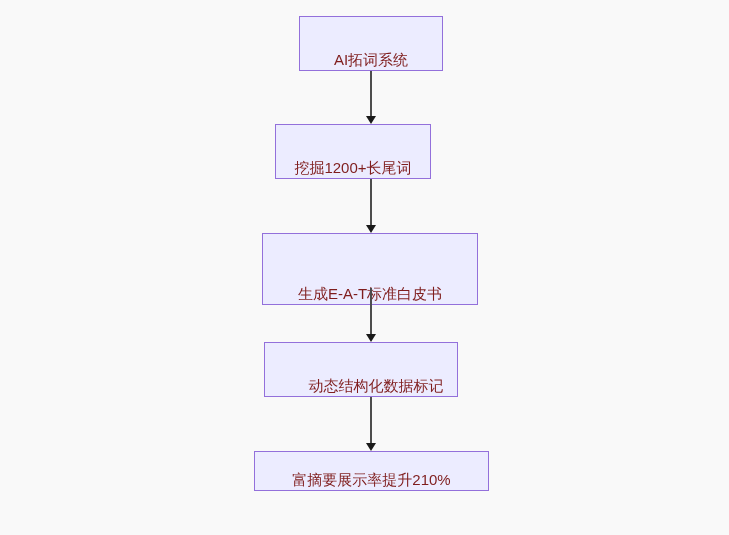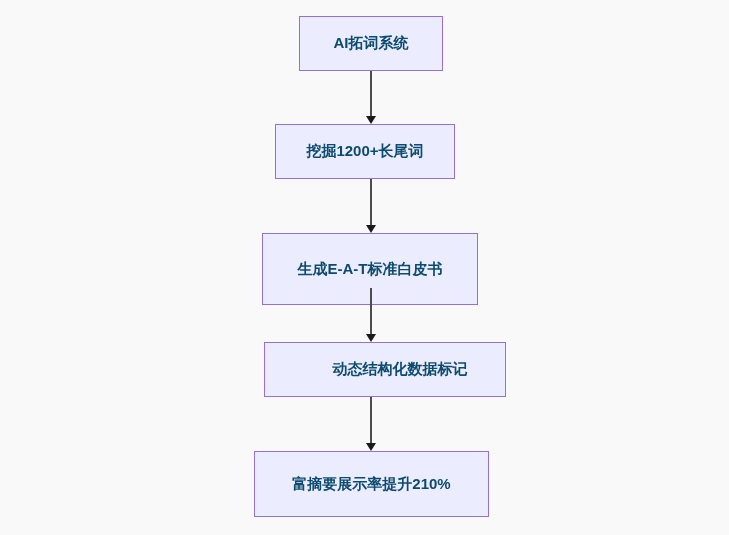--- a/index.html
+++ b/index.html
@@ -17,33 +17,32 @@
     position: relative;
     width: 729px;
     height: 535px;
   }
   .node {
     position: absolute;
     box-sizing: border-box;
     background: #ECECFF;
     border: 1px solid #9370DB;
     display: flex;
-    align-items: center;
+    align-items: flex-end;
     justify-content: center;
     font-size: 15px;
-    color: #0c4a6e;
+    color: #7f1d1d;
     text-align: center;
     white-space: nowrap;
-    font-weight: bold;
   }
   .node-1 { left: 299px; top: 16px;  width: 144px; height: 55px; }
-  .node-2 { left: 275px; top: 124px; width: 180px; height: 55px; }
+  .node-2 { left: 275px; top: 124px; width: 156px; height: 55px; }
   .node-3 { left: 262px; top: 233px; width: 216px; height: 72px; }
-  .node-4 { left: 264px; top: 342px; width: 242px; height: 55px; padding-left: 30px; }
-  .node-5 { left: 254px; top: 451px; width: 235px; height: 66px; }
+  .node-4 { left: 264px; top: 342px; width: 194px; height: 55px; padding-left: 30px; }
+  .node-5 { left: 254px; top: 451px; width: 235px; height: 40px; }
 
   .arrow {
     position: absolute;
     left: 370px;
     width: 2px;
     background: #4d4d4d;
   }
   .arrow::after {
     content: "";
     position: absolute;

